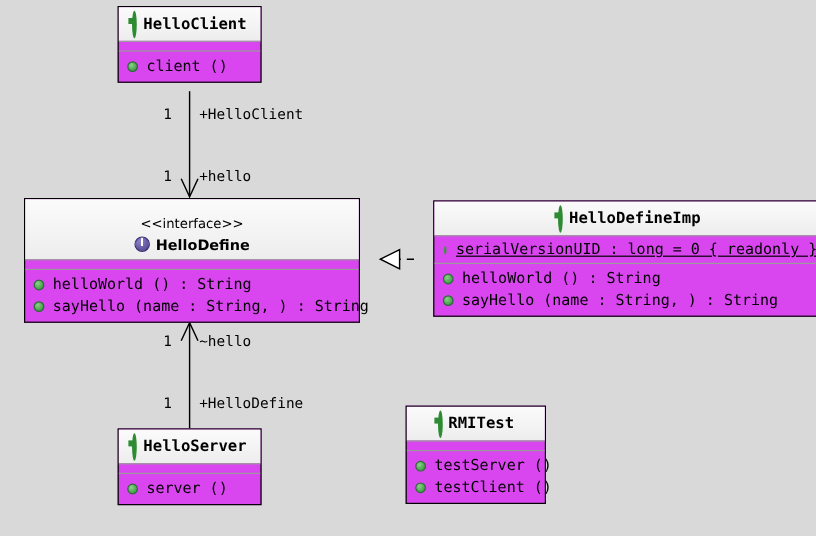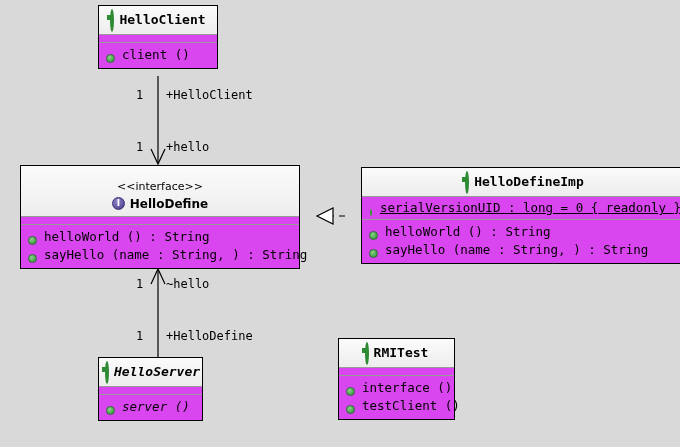--- a/index.html
+++ b/index.html
@@ -71,21 +71,21 @@
   .uml-attrs.empty {
     min-height: 6px;
     padding: 0;
     height: 7px;
   }
   .uml-ops {
     padding: 3px 0 4px 0;
   }
   .member {
     display: flex;
-    align-items: flex-end;
+    align-items: center;
     padding: 1px 6px 1px 7px;
     font-family: "DejaVu Sans Mono", monospace;
     font-size: 12.5px;
     color: #000;
     line-height: 16px;
     white-space: nowrap;
   }
   .member .mtext {
     display: inline-block;
   }
@@ -233,42 +233,42 @@
         <span class="ic ic-method"></span>
         <span class="mtext">helloWorld () : String</span>
       </div>
       <div class="member">
         <span class="ic ic-method"></span>
         <span class="mtext">sayHello (name : String, ) : String</span>
       </div>
     </div>
   </div>
 
-  <div class="uml-box" style="left:98px; top:357px; width:105px;font-style:italic;">
+  <div class="uml-box" style="left:98px; top:357px; width:120px;">
     <div class="uml-header">
       <span class="ic-class"></span><span class="cls-title">HelloServer</span>
     </div>
     <div class="uml-attrs empty"></div>
     <div class="uml-ops">
       <div class="member">
         <span class="ic ic-method"></span>
         <span class="mtext">server ()</span>
       </div>
     </div>
   </div>
 
   <div class="uml-box" style="left:338px; top:338px; width:117px;">
     <div class="uml-header">
       <span class="ic-class"></span><span class="cls-title">RMITest</span>
     </div>
     <div class="uml-attrs empty"></div>
     <div class="uml-ops">
       <div class="member">
         <span class="ic ic-method"></span>
-        <span class="mtext">interface ()</span>
+        <span class="mtext">testServer ()</span>
       </div>
       <div class="member">
         <span class="ic ic-method"></span>
         <span class="mtext">testClient ()</span>
       </div>
     </div>
   </div>
 
   <div class="edge-label" style="left:136px; top:88px;">1</div>
   <div class="edge-label" style="left:166px; top:88px;">+HelloClient</div>

